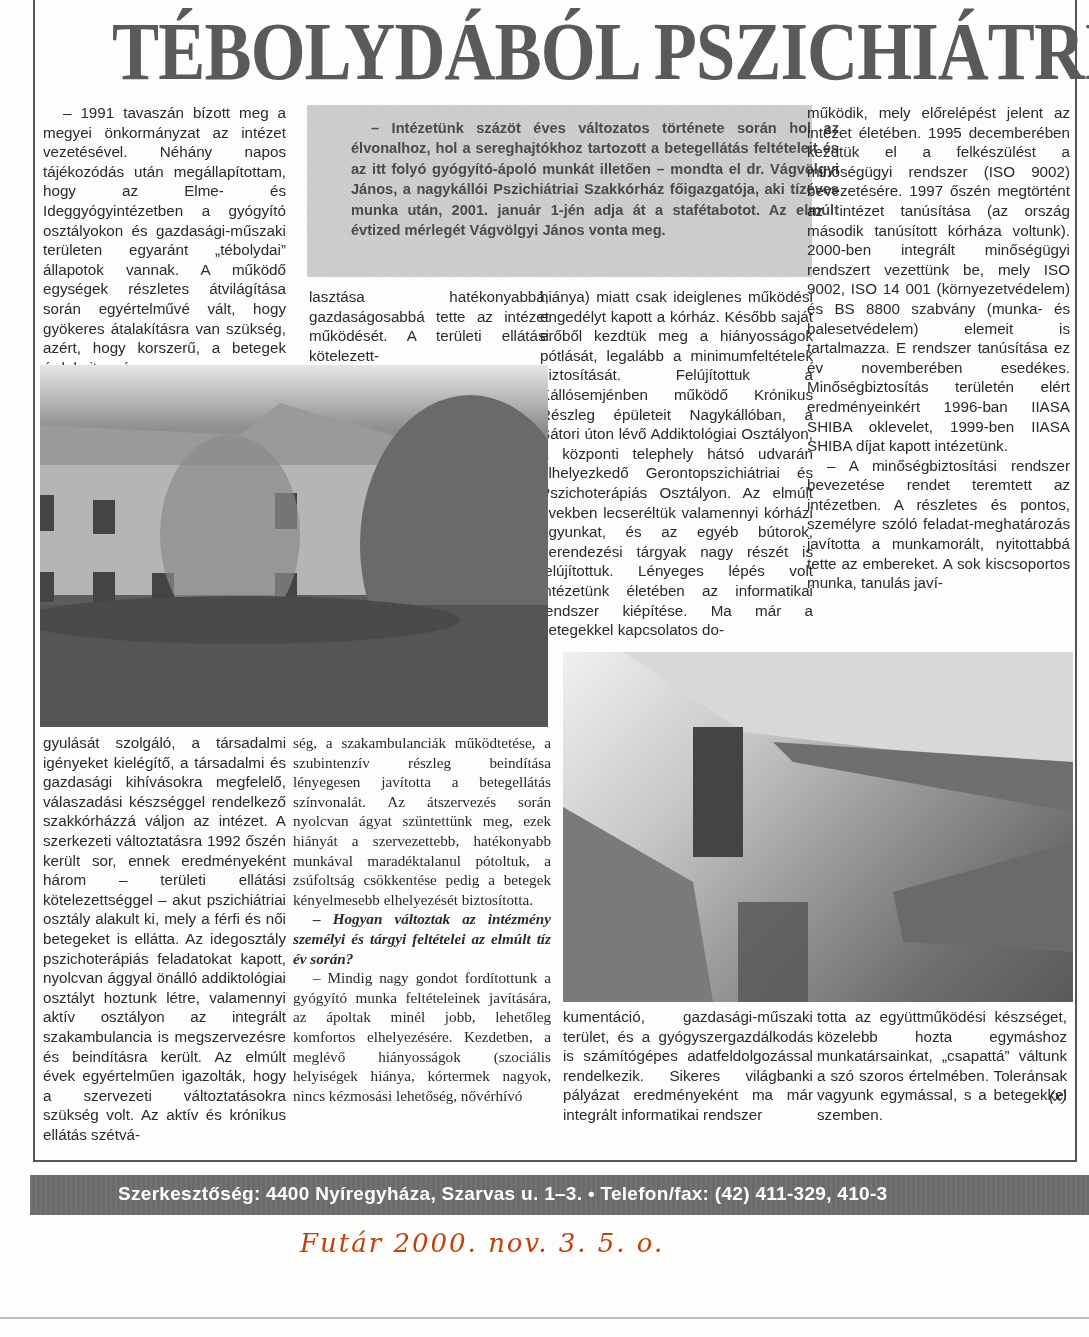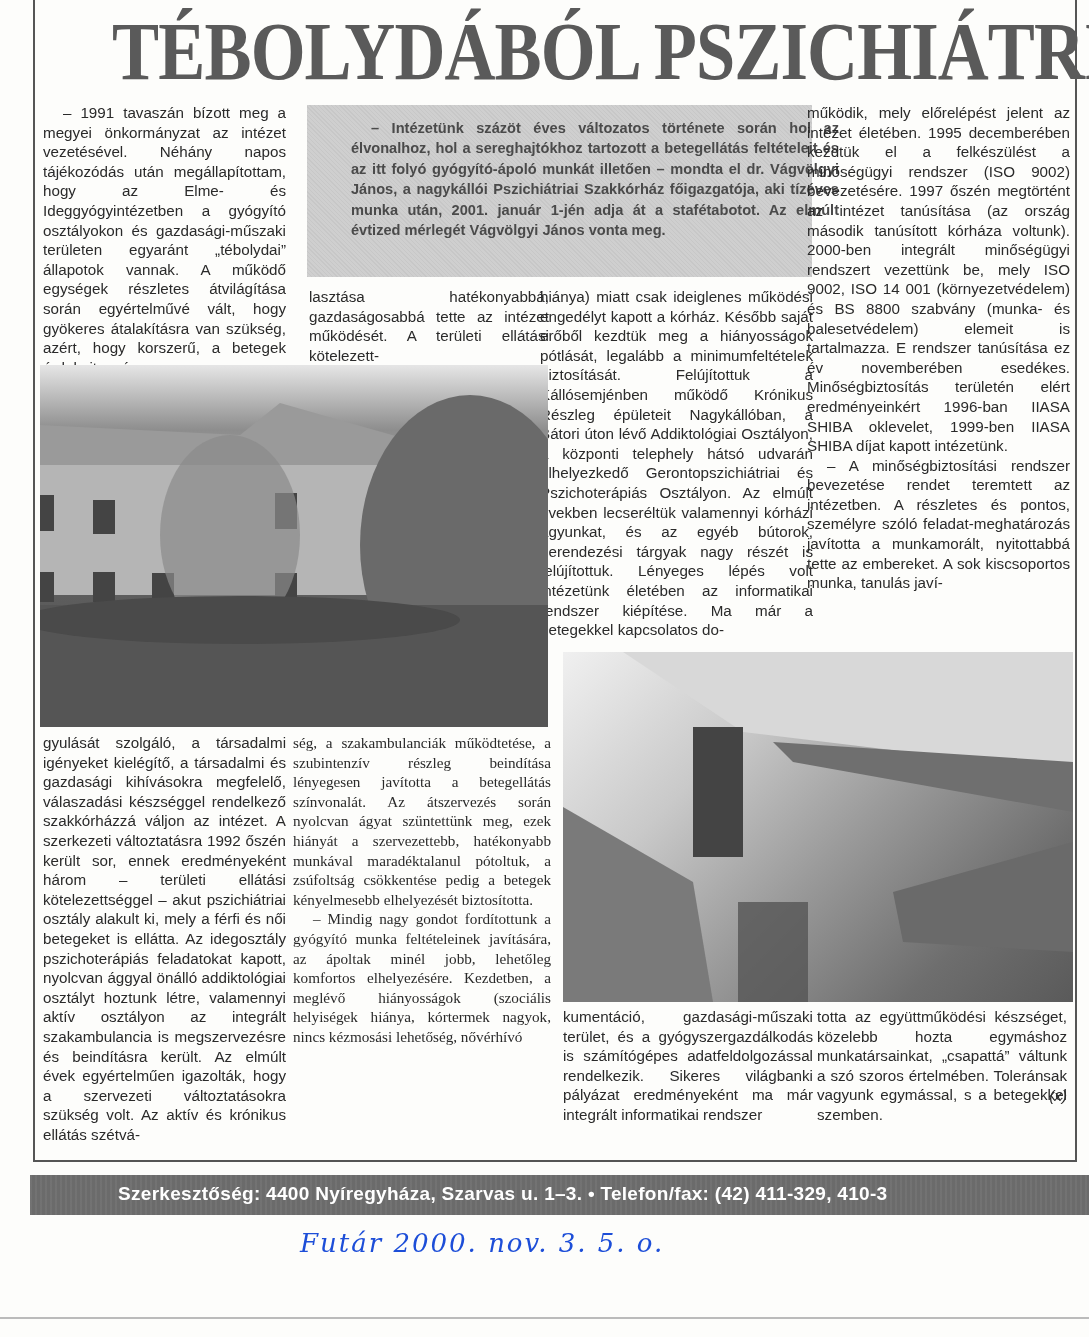--- a/index.html
+++ b/index.html
@@ -9,21 +9,21 @@
   .col { position:absolute; font-size:15.2px; line-height:19.6px; text-align:justify; }
   .col p { margin:0; }
   .indent { text-indent:20px; }
   .q { font-weight:bold; font-style:italic; text-indent:20px; }
   .lead { position:absolute; left:307px; top:105px; width:505px; height:172px; background:#cfcfcf; background-image:repeating-linear-gradient(45deg, rgba(0,0,0,0.04) 0 1px, transparent 1px 3px); }
   .lead-text { position:absolute; left:318px; top:118px; width:488px; font-weight:bold; font-size:14.6px; line-height:20.4px; color:#4a4a4a; text-align:justify; text-indent:20px;margin-left:33px; }
   .photo1 { position:absolute; left:40px; top:365px; width:508px; height:362px; background:linear-gradient(180deg,#e6e6e6 0%,#8d8d8d 18%,#a8a8a8 35%,#7a7a7a 55%,#5e5e5e 62%,#4a4a4a 100%); }
   .photo2 { position:absolute; left:563px; top:652px; width:510px; height:350px; background:linear-gradient(135deg,#f0f0f0 0%,#c9c9c9 30%,#9a9a9a 55%,#6e6e6e 80%,#5a5a5a 100%); }
   .footer-bar { position:absolute; left:30px; top:1175px; width:1059px; height:40px; background:#6b6b6b; background-image:repeating-linear-gradient(90deg, rgba(255,255,255,0.05) 0 2px, transparent 2px 5px); }
   .footer-text { position:absolute; left:118px; top:1183px; font-weight:bold; font-size:19px; color:#ffffff; white-space:nowrap; letter-spacing:0.3px;text-align:center; }
-  .handwriting { position:absolute; left:300px; top:1228px; font-family:"DejaVu Serif", serif; font-style:italic; font-size:26px; color:#1d4ed8; letter-spacing:2px; }
+  .handwriting { position:absolute; left:300px; top:1228px; font-family:"DejaVu Serif", serif; font-style:italic; font-size:26px; color:#c2410c; letter-spacing:2px; }
   .bottom-line { position:absolute; left:0; top:1317px; width:1089px; height:2px; background:#bbb; }
 </style>
 </head>
 <body>
 
 <div class="frame"></div>
 
 <div class="title">TÉBOLYDÁBÓL PSZICHIÁTRIA</div>
 
 <div class="col" style="left:43px; top:103px; width:243px;">
@@ -63,20 +63,21 @@
     <ellipse cx="200" cy="255" rx="220" ry="24" fill="#4a4a4a"></ellipse>
   </svg>
 </div>
 
 <div class="col" style="left:43px; top:733px; width:243px;">
   <p>gyulását szolgáló, a társadalmi igényeket kielégítő, a társadalmi és gazdasági kihívásokra megfelelő, válaszadási készséggel rendelkező szakkórházzá váljon az intézet. A szerkezeti változtatásra 1992 őszén került sor, ennek eredményeként három – területi ellátási kötelezettséggel – akut pszichiátriai osztály alakult ki, mely a férfi és női betegeket is ellátta. Az idegosztály pszichoterápiás feladatokat kapott, nyolcvan ággyal önálló addiktológiai osztályt hoztunk létre, valamennyi aktív osztályon az integrált szakambulancia is megszervezésre és beindításra került. Az elmúlt évek egyértelműen igazolták, hogy a szervezeti változtatásokra szükség volt. Az aktív és krónikus ellátás szétvá-</p>
 </div>
 
 <div class="col" style="left:293px; top:733px; width:258px;font-family:Liberation Serif, serif;">
   <p>ség, a szakambulanciák működtetése, a szubintenzív részleg beindítása lényegesen javította a betegellátás színvonalát. Az átszervezés során nyolcvan ágyat szüntettünk meg, ezek hiányát a szervezettebb, hatékonyabb munkával maradéktalanul pótoltuk, a zsúfoltság csökkentése pedig a betegek kényelmesebb elhelyezését biztosította.</p>
+  <p class="q">– Hogyan változtak az intézmény személyi és tárgyi feltételei az elmúlt tíz év során?</p>
   <p class="indent">– Mindig nagy gondot fordítottunk a gyógyító munka feltételeinek javítására, az ápoltak minél jobb, lehetőleg komfortos elhelyezésére. Kezdetben, a meglévő hiányosságok (szociális helyiségek hiánya, kórtermek nagyok, nincs kézmosási lehetőség, nővérhívó</p>
 </div>
 
 <div class="photo2">
   <svg width="510" height="350" viewBox="0 0 510 350">
     <polygon points="0,0 510,0 510,120 180,80 60,0" fill="#d8d8d8"></polygon>
     <rect x="130" y="75" width="50" height="130" fill="#444"></rect>
     <polygon points="210,90 510,110 510,160 230,110" fill="#6f6f6f"></polygon>
     <polygon points="0,155 130,230 150,350 0,350" fill="#7a7a7a"></polygon>
     <polygon points="330,240 510,190 510,300 340,290" fill="#6a6a6a"></polygon>

